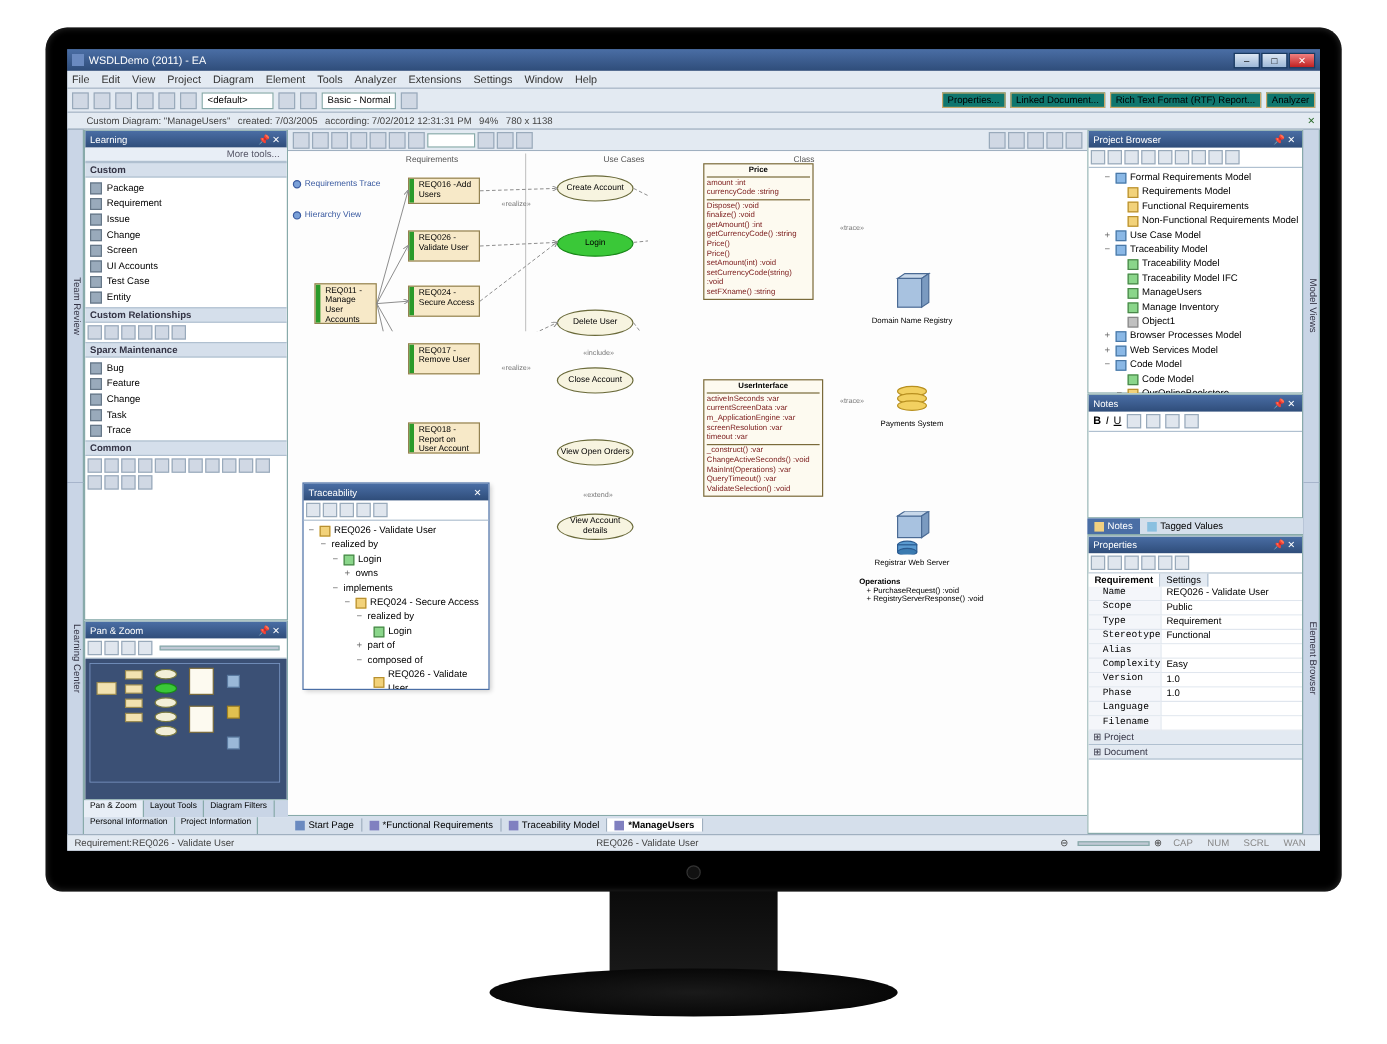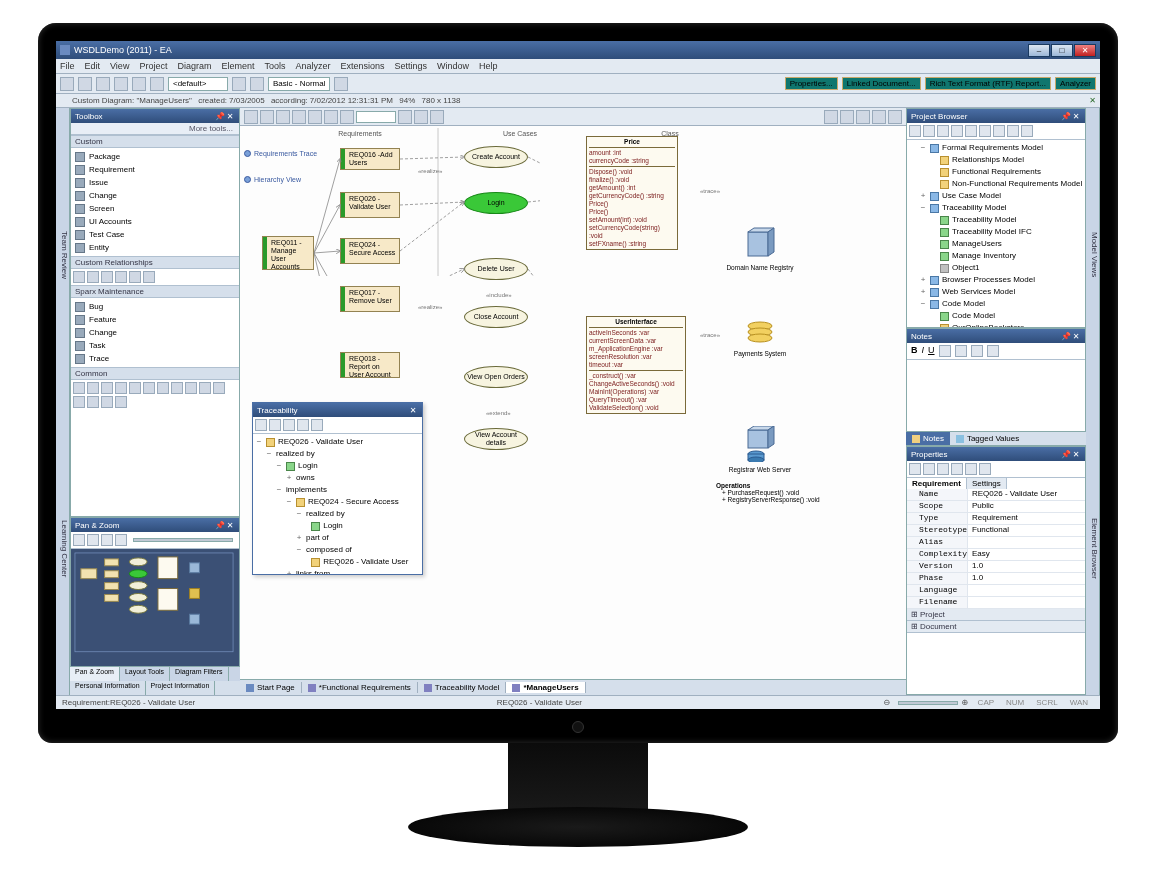--- a/index.html
+++ b/index.html
@@ -22,21 +22,21 @@
 .mainrow { flex: 1; display: flex; overflow: hidden; }
 .vtab { width: 14px; background: #c9d5e6; writing-mode: vertical-rl; text-orientation: mixed; font-size: 8px; text-align: center; padding: 4px 0; color: #334; border-right: 1px solid #8aa; }
 .leftcol { width: 170px; display: flex; flex-direction: column; background: #e8eef6; }
 .rightcol { width: 180px; display: flex; flex-direction: column; background: #e8eef6; }
 .center { flex: 1; display: flex; flex-direction: column; background: #fff; position: relative; overflow: hidden; }
 .panelhdr { background: linear-gradient(#4a6ea5,#2f4d7a); color: #fff; height: 14px; display: flex; align-items: center; padding: 0 4px; font-size: 8px; }
 .panelhdr .spacer { flex: 1; }
 .panelhdr .x { width: 10px; text-align: center; cursor: default; }
 .panel { background: #fff; border: 1px solid #8aa; display: flex; flex-direction: column; overflow: hidden; }
 .panel.flex1 { flex: 1; }
-.subhdr { background: #d5dfeb; font-size: 8px; padding: 1px 4px; border-top: 1px solid #b0c0d0; border-bottom: 1px solid #b0c0d0; font-weight: normal; color: #334; }
+.subhdr { background: #d5dfeb; font-size: 8px; padding: 1px 4px; border-top: 1px solid #b0c0d0; border-bottom: 1px solid #b0c0d0; font-weight: bold; color: #334; }
 .list { padding: 2px 2px; }
 .list .item { display: flex; align-items: center; gap: 4px; height: 13px; font-size: 8px; padding: 0 2px; }
 .list .item .ico { width: 10px; height: 10px; background: #9ab; border: 1px solid #678; flex: none; }
 .tbicons { display: flex; gap: 2px; padding: 2px; flex-wrap: wrap; }
 .tbicons .ico { width: 12px; height: 12px; background: #d0d8e4; border: 1px solid #9ab; }
 .tree { padding: 2px; font-size: 8px; line-height: 12px; overflow: auto; }
 .tree .node { display: flex; align-items: center; gap: 3px; }
 .tree .ind1 { padding-left: 10px; } .tree .ind2 { padding-left: 20px; } .tree .ind3 { padding-left: 30px; } .tree .ind4 { padding-left: 40px; }
 .tree .exp { width: 8px; color: #666; text-align: center; font-size: 8px; }
 .tree .tico { width: 9px; height: 9px; background: #f2d27a; border: 1px solid #b89030; flex: none; }
@@ -72,21 +72,21 @@
 .bottom-tabs .tab.active { background: #fff; font-weight: bold; }
 .bottom-tabs .ico { width: 8px; height: 8px; }
 .statusbar { background: #e3eaf2; height: 14px; display: flex; align-items: center; padding: 0 6px; font-size: 8px; color: #444; border-top: 1px solid #a0b0c0; }
 .statusbar .spacer { flex: 1; }
 .statusbar .cell { padding: 0 6px; color: #888; }
 .panzoom { height: 150px; display: flex; flex-direction: column; }
 .panzoom .preview { flex: 1; background: #3b5075; position: relative; }
 .left-bottom-tabs { background: #c9d5e6; height: 14px; display: flex; font-size: 7px; }
 .left-bottom-tabs .tab { padding: 1px 5px; border-right: 1px solid #8aa; }
 .left-bottom-tabs .tab.active { background: #e8eef6; }
-.trace-float { position: absolute; left: 12px; top: 276px; width: 171px; background: #fff; border: 1px solid #4a6ea5; font-size: 8px; box-shadow: 2px 2px 4px rgba(0,0,0,.2); }
+.trace-float { position: absolute; left: 12px; top: 276px; width: 156px; background: #fff; border: 1px solid #4a6ea5; font-size: 8px; box-shadow: 2px 2px 4px rgba(0,0,0,.2); }
 .moretool { background: #e8eef6; text-align: right; font-size: 8px; padding: 1px 6px; color: #556; border-bottom: 1px solid #b0c0d0; }
 .link-pill { position: absolute; font-size: 7px; color: #3a5aa0; display: flex; align-items: center; gap: 3px; }
 .link-pill .dot { width: 7px; height: 7px; border-radius: 50%; background: #7aa0d8; border: 1px solid #3a5aa0; }
 .proptabs { display: flex; font-size: 8px; }
 .proptabs .t { padding: 1px 5px; background: #e3eaf2; border-right: 1px solid #b0c0d0; }
 .proptabs .t.active { background: #fff; font-weight: bold; }
 .notestabs { display: flex; height: 14px; background: #d5dfeb; font-size: 8px; border-bottom: 1px solid #8aa; }
 .notestabs .t { padding: 1px 6px; display: flex; gap: 3px; align-items: center; }
 .notestabs .t.active { background: #4a6ea5; color: #fff; }
 .stand { width: 140px; height: 80px; background: linear-gradient(#0a0a0a,#1a1a1a); margin: -6px auto 0 auto; border-radius: 4px; }
@@ -163,21 +163,21 @@
 
 <div style="display:flex;flex-direction:column;">
   <div class="vtab" style="flex:1;">Team Review</div>
   <div class="vtab" style="flex:1;">Learning Center</div>
 </div>
 
 <div class="leftcol">
 
   <div class="panel" style="flex:1;">
     <div class="panelhdr">
-      <span>Toolbox</span>
+      <span>Learning</span>
       <span class="spacer"></span>
       <span class="x">📌</span>
       <span class="x">✕</span>
     </div>
     <div class="moretool">More tools...</div>
     <div class="subhdr">Custom</div>
     <div class="list">
       <div class="item">
                   <span class="ico"></span>
                   <span>Package</span>
@@ -583,21 +583,21 @@
     </div>
     <div class="tree" id="pb-tree" style="flex:1;">
                 <div class="node ind1">
                   <span class="exp">−</span>
                   <span class="tico blue"></span>
                   <span>Formal Requirements Model</span>
                 </div>
                 <div class="node ind2">
                   <span class="exp"></span>
                   <span class="tico "></span>
-                  <span>Relationships Model</span>
+                  <span>Requirements Model</span>
                 </div>
                 <div class="node ind2">
                   <span class="exp"></span>
                   <span class="tico "></span>
                   <span>Functional Requirements</span>
                 </div>
                 <div class="node ind2">
                   <span class="exp"></span>
                   <span class="tico "></span>
                   <span>Non-Functional Requirements Model</span>

